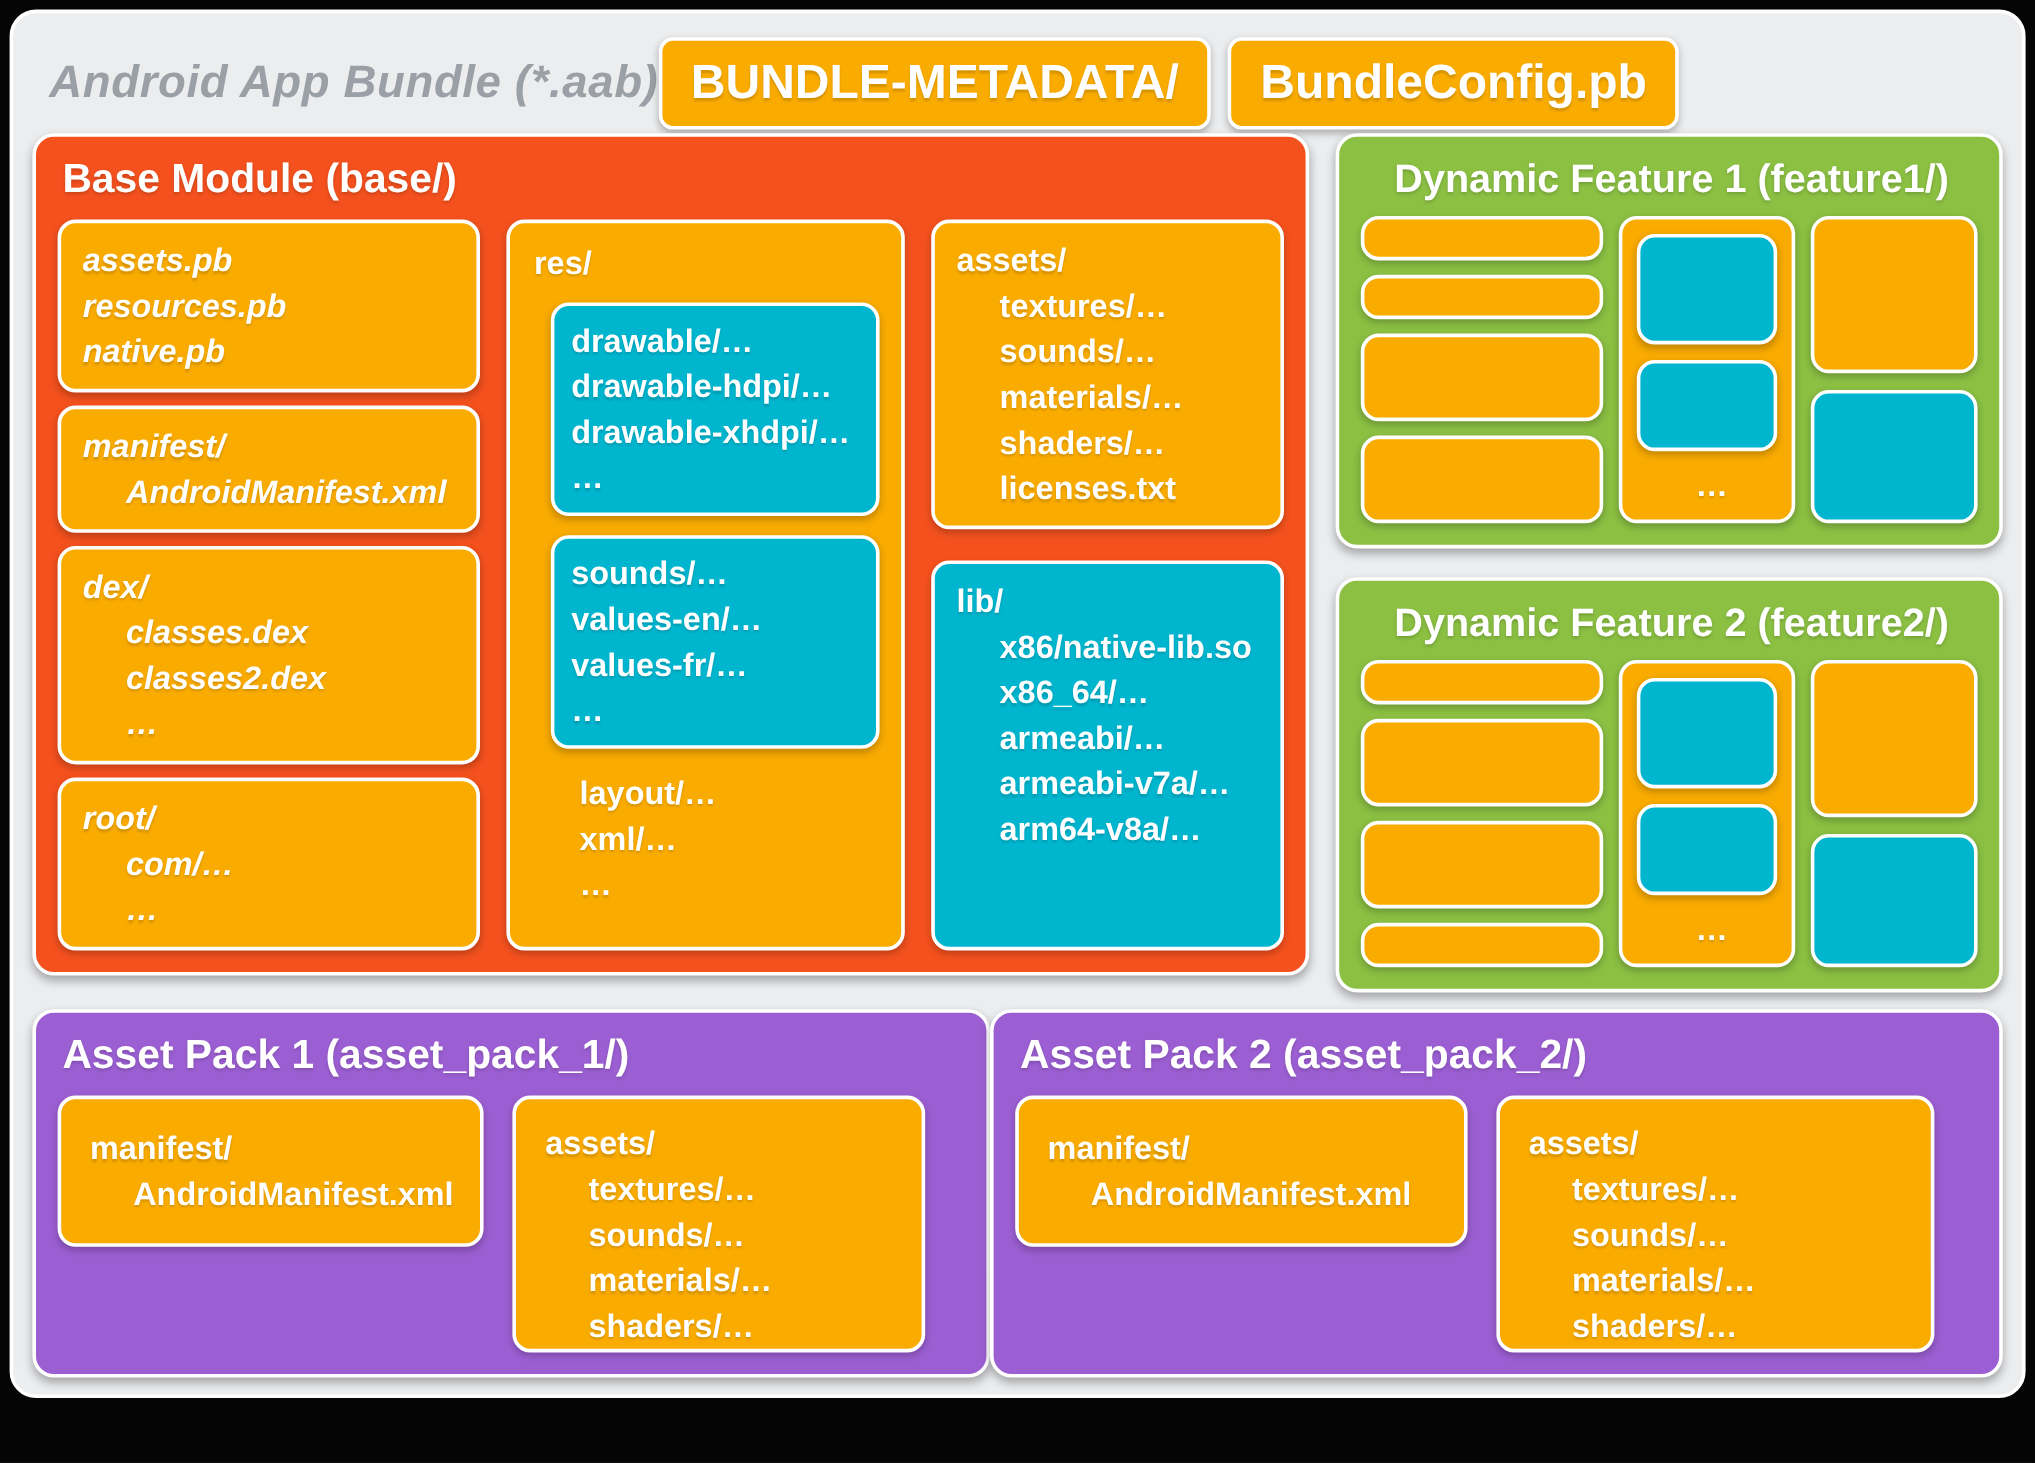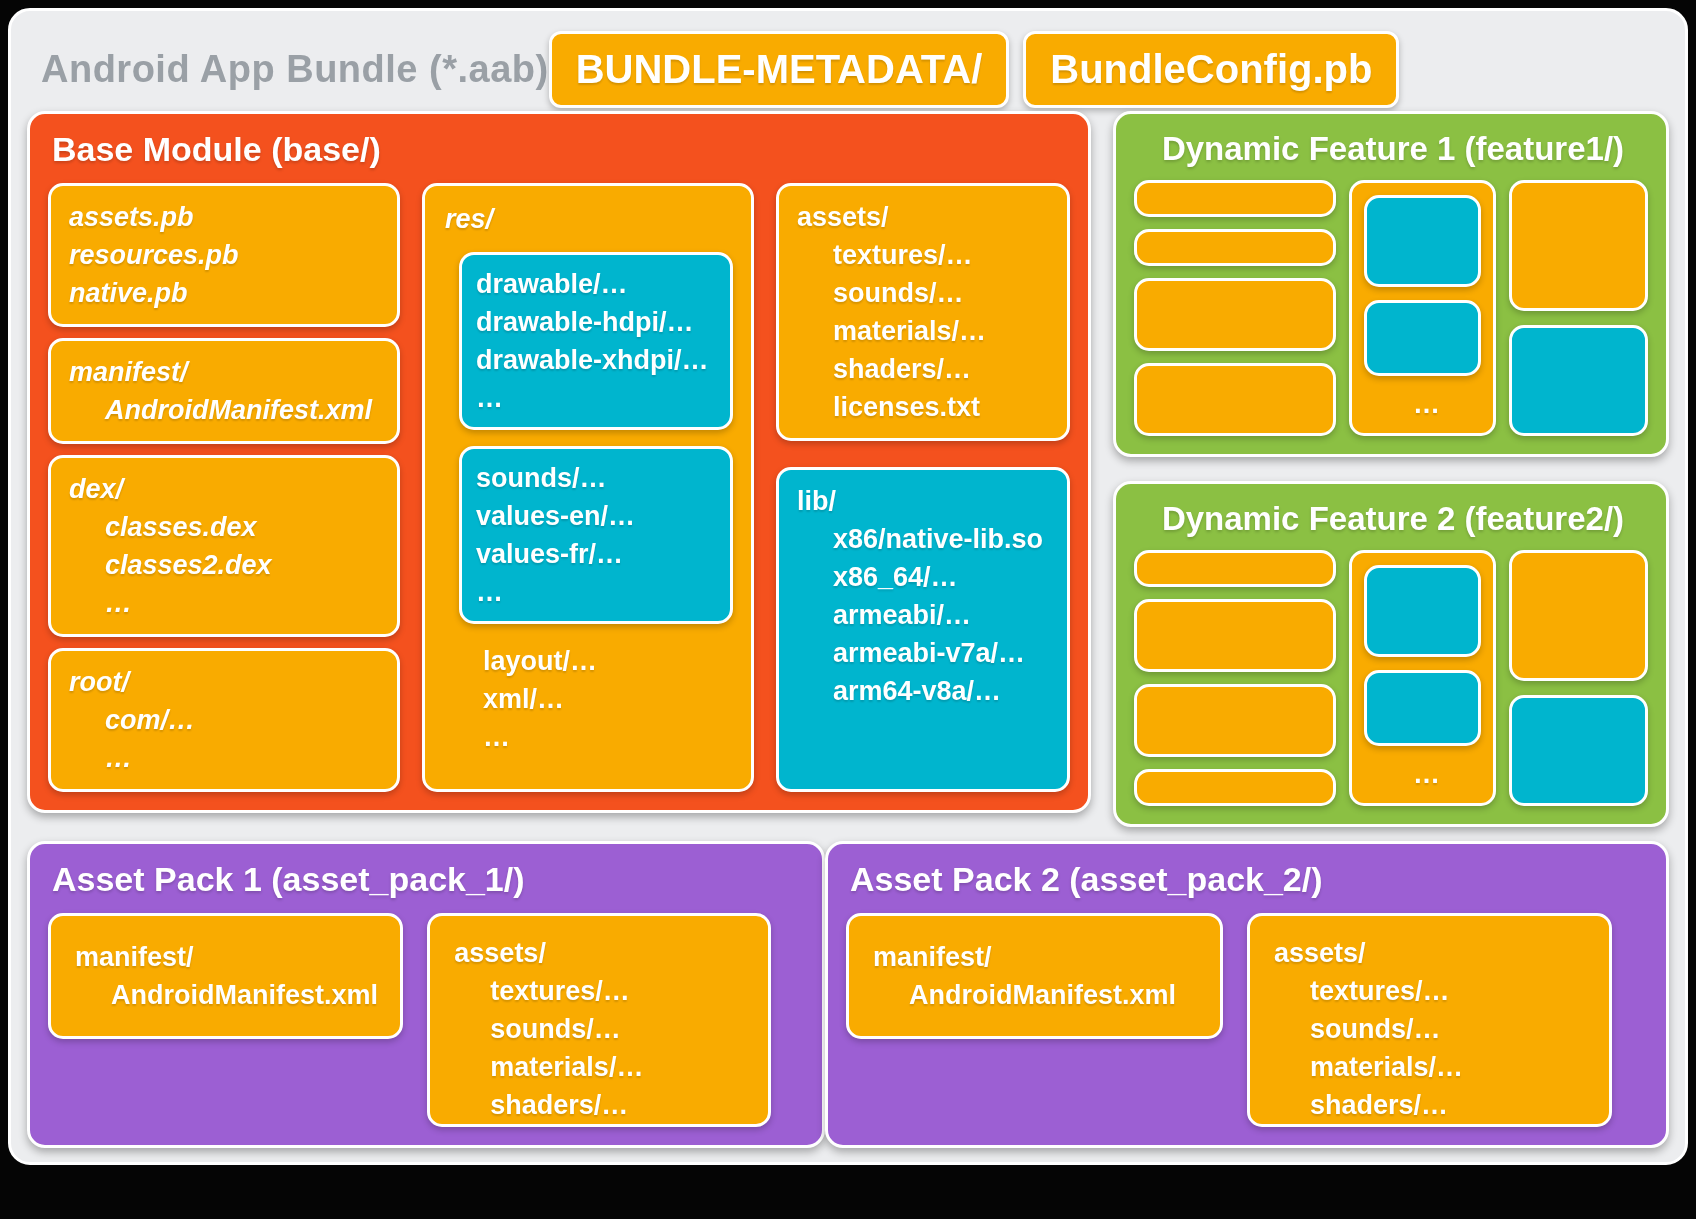--- a/index.html
+++ b/index.html
@@ -28,20 +28,21 @@
     padding: 10px 16px 14px 16px;
     display: flex; flex-direction: column;
   }
   
   .header-row { display: flex; align-items: center; height: 84px; margin-top: 6px; flex: 0 0 auto; }
   .page-title {
     color: var(--title-gray);
     font-size: 38px; font-weight: 700;
     margin-left: 14px; letter-spacing: 0.5px;
     white-space: nowrap;
+    font-style: italic;
   }
   .chips { display: flex; gap: 14px; margin-left: auto; margin-right: 392px; }
   .chip {
     background: var(--yellow);
     border: 3px solid #fff; border-radius: 12px;
     box-shadow: 0 3px 6px rgba(0,0,0,.25);
     color: #fff; font-weight: 700; font-size: 40px;
     padding: 13px 24px; white-space: nowrap;
     text-shadow: 0 2px 2px rgba(0,0,0,.15);
   }
@@ -70,21 +71,21 @@
   .ln { line-height: 38px; white-space: nowrap; text-shadow: 0 2px 2px rgba(0,0,0,.15); }
   .ind { padding-left: 36px; }
   
   .main-row { display: flex; gap: 22px; height: 702px; flex: 0 0 auto; }
   .base-cols { display: flex; gap: 22px; flex: 1; min-height: 0; }
   .base-col-1 { width: 352px; display: flex; flex-direction: column; justify-content: space-between; font-style: italic; }
   .base-col-2 { width: 332px; display: flex; flex-direction: column; }
   .base-col-3 { flex: 1; display: flex; flex-direction: column; gap: 26px; }
   .module.orange { flex: 0 0 1064px; }
   .res-box { flex: 1; display: flex; flex-direction: column; }
-  .res-label { margin: 2px 0 8px 2px; font-style: italic; }
+  .res-label { margin: 2px 0 8px 2px; }
   .group-box { padding: 10px 14px; color: #fff; font-weight: 700; font-size: 27px; margin: 6px 0 10px 16px; }
   .res-tail { margin: 8px 0 0 40px; }
   .assets-files-box { flex: 0 0 auto; }
   .lib-files-box { flex: 1; }
   
   .right-stack { flex: 1; display: flex; flex-direction: column; gap: 24px; min-width: 0; }
   .feature { flex: 1; }
   .feature .module-title { font-size: 33px; margin-bottom: 12px; }
   .df-cols { display: flex; gap: 13px; flex: 1; min-height: 0; }
   .df-col-bars { flex: 1.45; display: flex; flex-direction: column; gap: 12px; }

